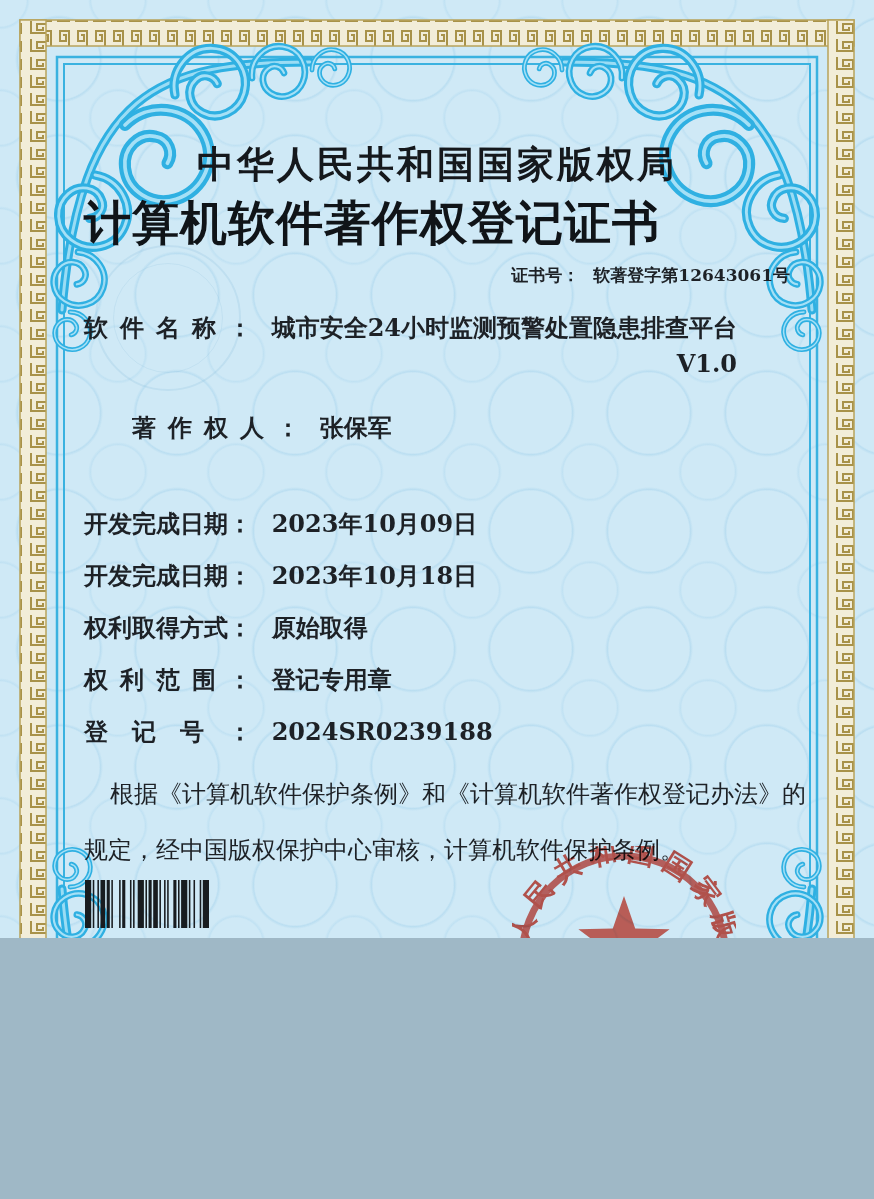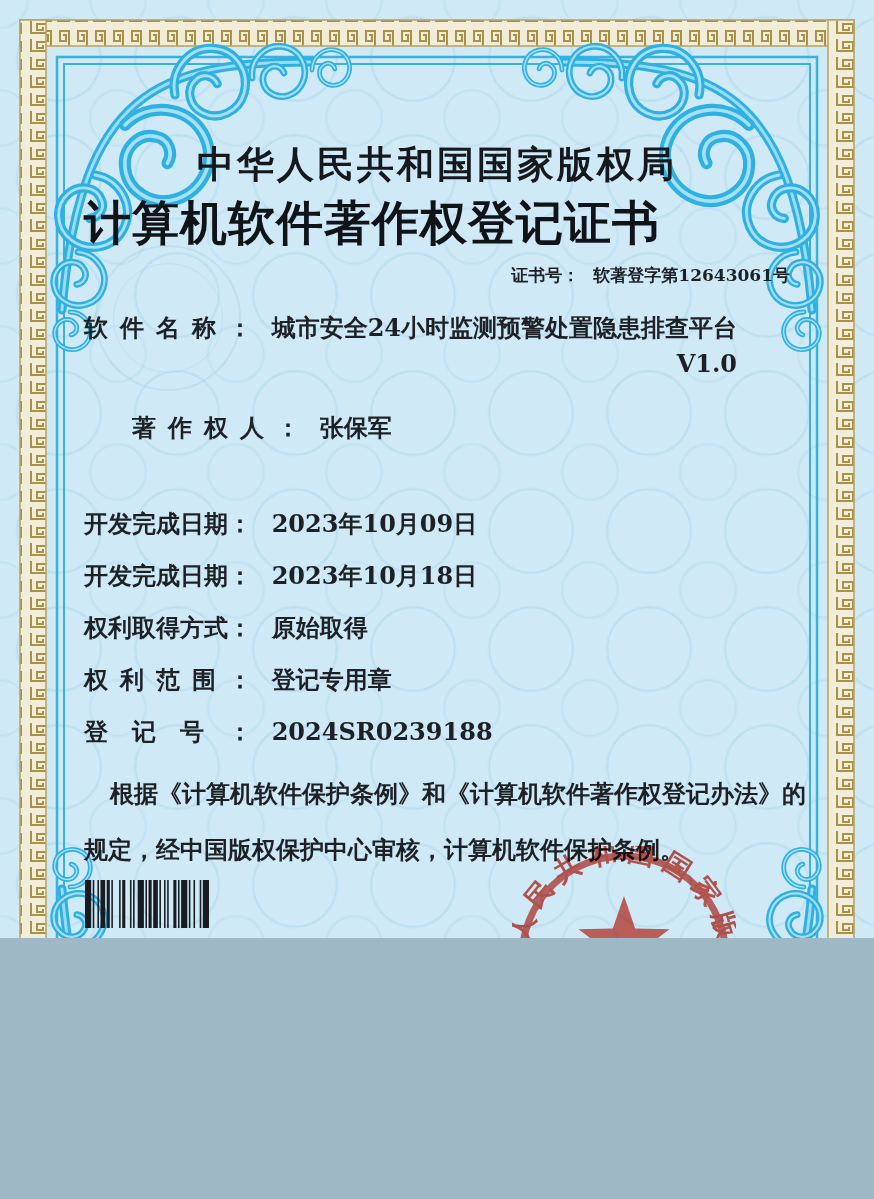--- a/index.html
+++ b/index.html
@@ -33,21 +33,21 @@
   .frow{font-size:24px;line-height:36px;white-space:nowrap;}
   .flabel{
     display:inline-block;width:168px;vertical-align:top;
     text-align:justify;text-align-last:justify;font-weight:700;
   }
   .fvalue{display:inline-block;vertical-align:top;margin-left:12px;font-weight:700;text-align:right;}
   .fvalue .vline{display:block;}
   .row-name{margin-bottom:28px;}
   .row-owner{margin-bottom:60px;margin-left:48px;}
   .row-std{margin-bottom:16px;}
-  .statement{margin-top:12px;font-size:24px;line-height:56px;font-weight:700;}
+  .statement{margin-top:12px;font-size:24px;line-height:56px;font-weight:400;}
   .st-line{white-space:nowrap;}
   .st-indent{text-indent:26px;}
   .codes{margin-top:2px;}
   .codes .code-block{display:block;}
   .qr-wrap{margin-top:18px;}
   .wm-emblem{
     position:absolute;left:95px;top:245px;width:142px;height:142px;border-radius:50%;
     border:2px solid rgba(130,185,215,.38);opacity:.55;pointer-events:none;
   }
   .wm-emblem::after{

